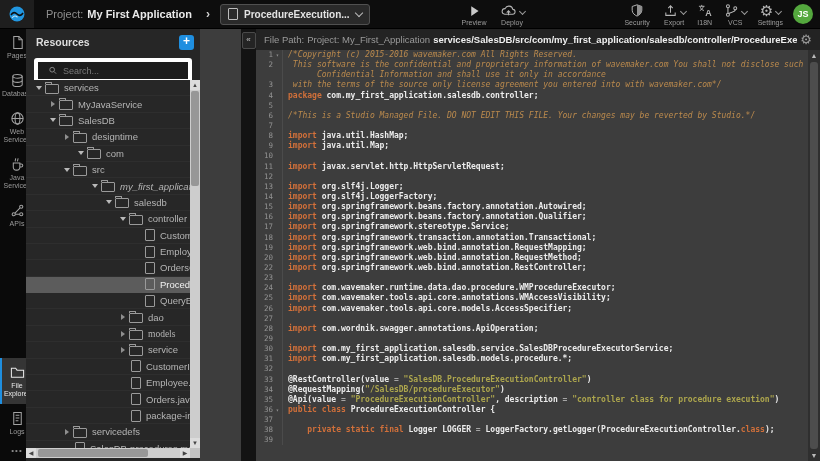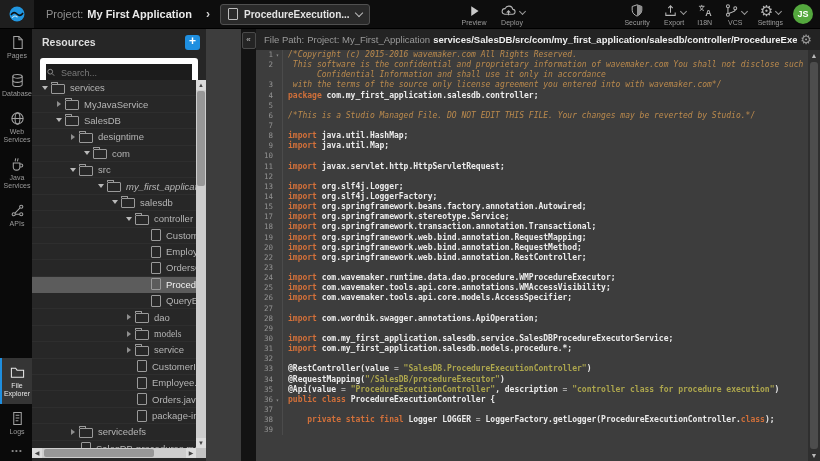--- a/index.html
+++ b/index.html
@@ -27,27 +27,27 @@
   .gearchar{font-size:15px;line-height:15px;color:#b5b5b5}
   
   .sidebar{position:absolute;top:28px;left:0;width:34px;bottom:0;background:#0a0a0a;
            display:flex;flex-direction:column;align-items:stretch}
   .sb-item{display:flex;flex-direction:column;align-items:center;gap:2px;padding:7px 0 6px;
            color:#9b9b9b;font-size:7px;text-align:center;cursor:pointer;line-height:8px;border-left:2px solid transparent;border-right:2px solid transparent}
   .sb-item.active{background:#353535;border-left:2px solid #1f8fe0;color:#e8e8e8}
   .sb-spacer{flex:1}
   .sb-dots{color:#8a8a8a;text-align:center;font-size:8px;letter-spacing:1px;padding:4px 0 6px;cursor:pointer}
   
-  .respanel{position:absolute;top:28px;left:32px;width:174px;bottom:0;background:#262626;overflow:hidden}
+  .respanel{position:absolute;top:28px;left:26px;width:174px;bottom:0;background:#262626;overflow:hidden}
   .res-head{height:28px;display:flex;align-items:center;padding:0 6px 0 10px}
   .res-title{color:#dedede;font-size:10.5px;font-weight:700;flex:1}
   .plus-btn{width:15px;height:15px;border-radius:3px;color:#fff;font-size:12px;line-height:13px;
             text-align:center;font-weight:700;cursor:pointer;flex:none}
-  .searchwrap{margin:2px 8px 6px;height:17px;background:#1c1c1c;border:6px solid #ffffff;border-radius:3px;
-              display:flex;align-items:center;padding:0 1px;gap:4px}
+  .searchwrap{margin:2px 8px 6px;height:17px;background:#1c1c1c;border:4px solid #ffffff;border-radius:3px;
+              display:flex;align-items:center;padding:0 11px;gap:4px}
   .searchwrap input{background:transparent;border:none;outline:none;color:#bbb;font-size:9px;width:100%;
                     font-family:"Liberation Sans",sans-serif}
   .searchwrap input::placeholder{color:#7a7a7a}
   .tree{position:absolute;top:52px;left:0;right:10px;bottom:13px;overflow:hidden}
   .trow{height:15.4px;display:flex;align-items:center;color:#b5b5b5;font-size:9.5px;white-space:nowrap;
         border-bottom:1px solid #2e2e2e;background:#272727;cursor:pointer;overflow:hidden}
   .trow.sel{background:#5c5c5c;color:#f2f2f2;border-bottom-color:#5c5c5c}
   .arr{width:10px;flex:none;display:flex;align-items:center;justify-content:center}
   .arr i{display:block;width:0;height:0}
   .arr.open i{border-left:3.5px solid transparent;border-right:3.5px solid transparent;border-top:4.5px solid #b9b9b9}
@@ -456,20 +456,21 @@
       <div class="cline"><span class="ln">6</span><span class="fold"></span><span><span class="tk-c">/*This is a Studio Managed File. DO NOT EDIT THIS FILE. Your changes may be reverted by Studio.*/</span></span></div>
       <div class="cline"><span class="ln">7</span><span class="fold"></span><span></span></div>
       <div class="cline"><span class="ln">8</span><span class="fold"></span><span><span class="tk-k">import </span><span class="tk-p">java.util.HashMap;</span></span></div>
       <div class="cline"><span class="ln">9</span><span class="fold"></span><span><span class="tk-k">import </span><span class="tk-p">java.util.Map;</span></span></div>
       <div class="cline"><span class="ln">10</span><span class="fold"></span><span></span></div>
       <div class="cline"><span class="ln">11</span><span class="fold"></span><span><span class="tk-k">import </span><span class="tk-p">javax.servlet.http.HttpServletRequest;</span></span></div>
       <div class="cline"><span class="ln">12</span><span class="fold"></span><span></span></div>
       <div class="cline"><span class="ln">13</span><span class="fold"></span><span><span class="tk-k">import </span><span class="tk-p">org.slf4j.Logger;</span></span></div>
       <div class="cline"><span class="ln">14</span><span class="fold"></span><span><span class="tk-k">import </span><span class="tk-p">org.slf4j.LoggerFactory;</span></span></div>
       <div class="cline"><span class="ln">15</span><span class="fold"></span><span><span class="tk-k">import </span><span class="tk-p">org.springframework.beans.factory.annotation.Autowired;</span></span></div>
+      <div class="cline"><span class="ln">16</span><span class="fold"></span><span><span class="tk-k">import </span><span class="tk-p">org.springframework.beans.factory.annotation.Qualifier;</span></span></div>
       <div class="cline"><span class="ln">17</span><span class="fold"></span><span><span class="tk-k">import </span><span class="tk-p">org.springframework.stereotype.Service;</span></span></div>
       <div class="cline"><span class="ln">18</span><span class="fold"></span><span><span class="tk-k">import </span><span class="tk-p">org.springframework.transaction.annotation.Transactional;</span></span></div>
       <div class="cline"><span class="ln">19</span><span class="fold"></span><span><span class="tk-k">import </span><span class="tk-p">org.springframework.web.bind.annotation.RequestMapping;</span></span></div>
       <div class="cline"><span class="ln">20</span><span class="fold"></span><span><span class="tk-k">import </span><span class="tk-p">org.springframework.web.bind.annotation.RequestMethod;</span></span></div>
       <div class="cline"><span class="ln">22</span><span class="fold"></span><span><span class="tk-k">import </span><span class="tk-p">org.springframework.web.bind.annotation.RestController;</span></span></div>
       <div class="cline"><span class="ln">23</span><span class="fold"></span><span></span></div>
       <div class="cline"><span class="ln">24</span><span class="fold"></span><span><span class="tk-k">import </span><span class="tk-p">com.wavemaker.runtime.data.dao.procedure.WMProcedureExecutor;</span></span></div>
       <div class="cline"><span class="ln">25</span><span class="fold"></span><span><span class="tk-k">import </span><span class="tk-p">com.wavemaker.tools.api.core.annotations.WMAccessVisibility;</span></span></div>
       <div class="cline"><span class="ln">26</span><span class="fold"></span><span><span class="tk-k">import </span><span class="tk-p">com.wavemaker.tools.api.core.models.AccessSpecifier;</span></span></div>
       <div class="cline"><span class="ln">27</span><span class="fold"></span></div>

